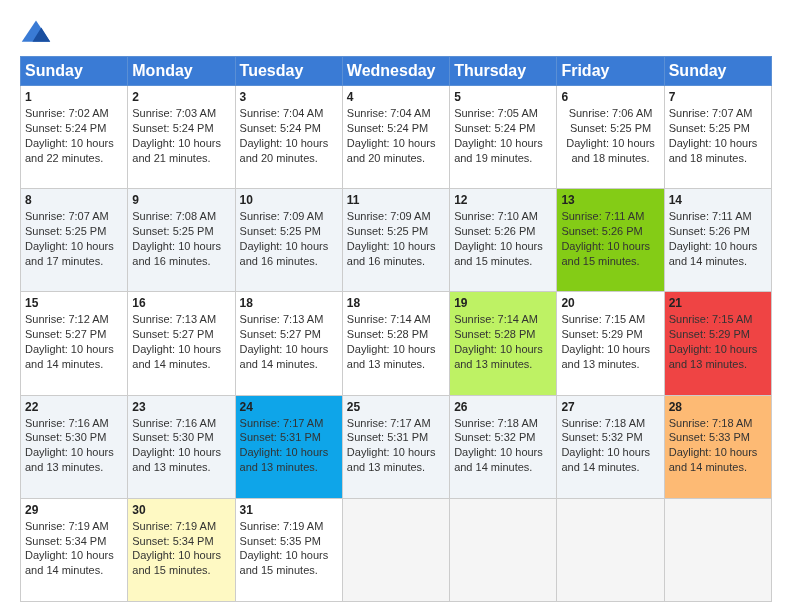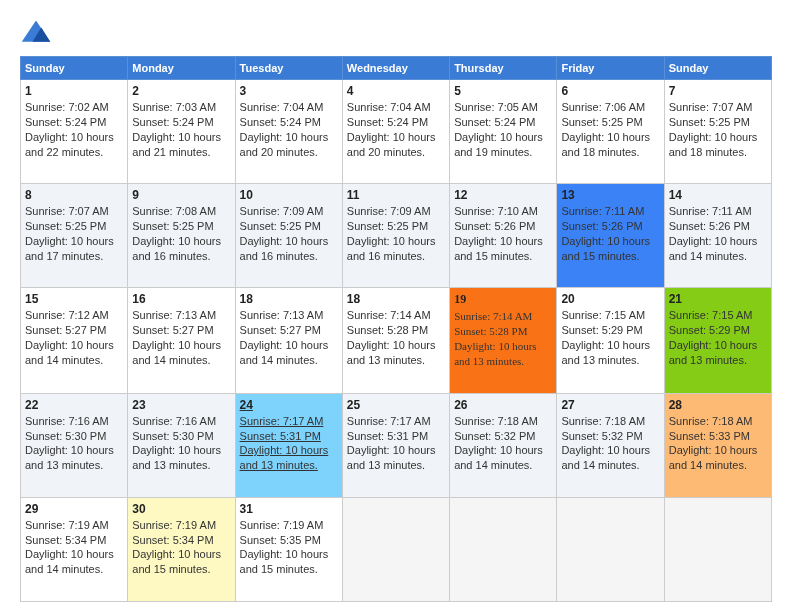--- a/index.html
+++ b/index.html
@@ -58,21 +58,21 @@
     .calendar {
       flex: 1;
       border: 1px solid #ccc;
       border-collapse: collapse;
       width: 100%;
       table-layout: fixed;
     }
     .calendar th {
       background: #3a7bd5;
       color: #fff;
-      font-size: 11px;
+      font-size: 16px;
       font-weight: bold;
       padding: 5px 4px;
       text-align: left;
       border: 1px solid #5a8fd5;
     }
     .calendar td {
       border: 1px solid #ccc;
       vertical-align: top;
       padding: 4px 4px;
       font-size: 9.5px;
@@ -164,21 +164,21 @@
           </td>
           <td style="background: rgb(255, 255, 255);">
             <span class="day-number">5</span>
             <div class="day-info" style="white-space: pre-line;">Sunrise: 7:05 AM
 Sunset: 5:24 PM
 Daylight: 10 hours
 and 19 minutes.</div>
           </td>
           <td style="background: rgb(255, 255, 255);">
             <span class="day-number">6</span>
-            <div class="day-info" style="white-space: pre-line;">Sunrise: 7:06 AM
+            <div class="day-info" style="white-space: pre-line; text-align: center;">Sunrise: 7:06 AM
 Sunset: 5:25 PM
 Daylight: 10 hours
 and 18 minutes.</div>
           </td>
           <td style="background: rgb(255, 255, 255);">
             <span class="day-number">7</span>
             <div class="day-info" style="white-space: pre-line;">Sunrise: 7:07 AM
 Sunset: 5:25 PM
 Daylight: 10 hours
 and 18 minutes.</div>
@@ -213,21 +213,21 @@
 Daylight: 10 hours
 and 16 minutes.</div>
           </td>
           <td style="background: rgb(240, 244, 248);">
             <span class="day-number">12</span>
             <div class="day-info" style="white-space: pre-line;">Sunrise: 7:10 AM
 Sunset: 5:26 PM
 Daylight: 10 hours
 and 15 minutes.</div>
           </td>
-          <td style="background: #3b82f6;">
+          <td style="background: #84cc16;">
             <span class="day-number">13</span>
             <div class="day-info" style="white-space: pre-line;">Sunrise: 7:11 AM
 Sunset: 5:26 PM
 Daylight: 10 hours
 and 15 minutes.</div>
           </td>
           <td style="background: rgb(240, 244, 248);">
             <span class="day-number">14</span>
             <div class="day-info" style="white-space: pre-line;">Sunrise: 7:11 AM
 Sunset: 5:26 PM
@@ -257,35 +257,35 @@
 Daylight: 10 hours
 and 14 minutes.</div>
           </td>
           <td style="background: rgb(255, 255, 255);">
             <span class="day-number">18</span>
             <div class="day-info" style="white-space: pre-line;">Sunrise: 7:14 AM
 Sunset: 5:28 PM
 Daylight: 10 hours
 and 13 minutes.</div>
           </td>
-          <td style="background: #f97316; font-family: Liberation Serif, serif;">
+          <td style="background: #bef264;">
             <span class="day-number">19</span>
             <div class="day-info" style="white-space: pre-line;">Sunrise: 7:14 AM
 Sunset: 5:28 PM
 Daylight: 10 hours
 and 13 minutes.</div>
           </td>
           <td style="background: rgb(255, 255, 255);">
             <span class="day-number">20</span>
             <div class="day-info" style="white-space: pre-line;">Sunrise: 7:15 AM
 Sunset: 5:29 PM
 Daylight: 10 hours
 and 13 minutes.</div>
           </td>
-          <td style="background: #84cc16;">
+          <td style="background: #ef4444;">
             <span class="day-number">21</span>
             <div class="day-info" style="white-space: pre-line;">Sunrise: 7:15 AM
 Sunset: 5:29 PM
 Daylight: 10 hours
 and 13 minutes.</div>
           </td>
         </tr>
         <tr>
           <td style="background: rgb(240, 244, 248);">
             <span class="day-number">22</span>
@@ -294,21 +294,21 @@
 Daylight: 10 hours
 and 13 minutes.</div>
           </td>
           <td style="background: rgb(240, 244, 248);">
             <span class="day-number">23</span>
             <div class="day-info" style="white-space: pre-line;">Sunrise: 7:16 AM
 Sunset: 5:30 PM
 Daylight: 10 hours
 and 13 minutes.</div>
           </td>
-          <td style="background: #7dd3fc; text-decoration: underline;">
+          <td style="background: #0ea5e9;">
             <span class="day-number">24</span>
             <div class="day-info" style="white-space: pre-line;">Sunrise: 7:17 AM
 Sunset: 5:31 PM
 Daylight: 10 hours
 and 13 minutes.</div>
           </td>
           <td style="background: rgb(240, 244, 248);">
             <span class="day-number">25</span>
             <div class="day-info" style="white-space: pre-line;">Sunrise: 7:17 AM
 Sunset: 5:31 PM

